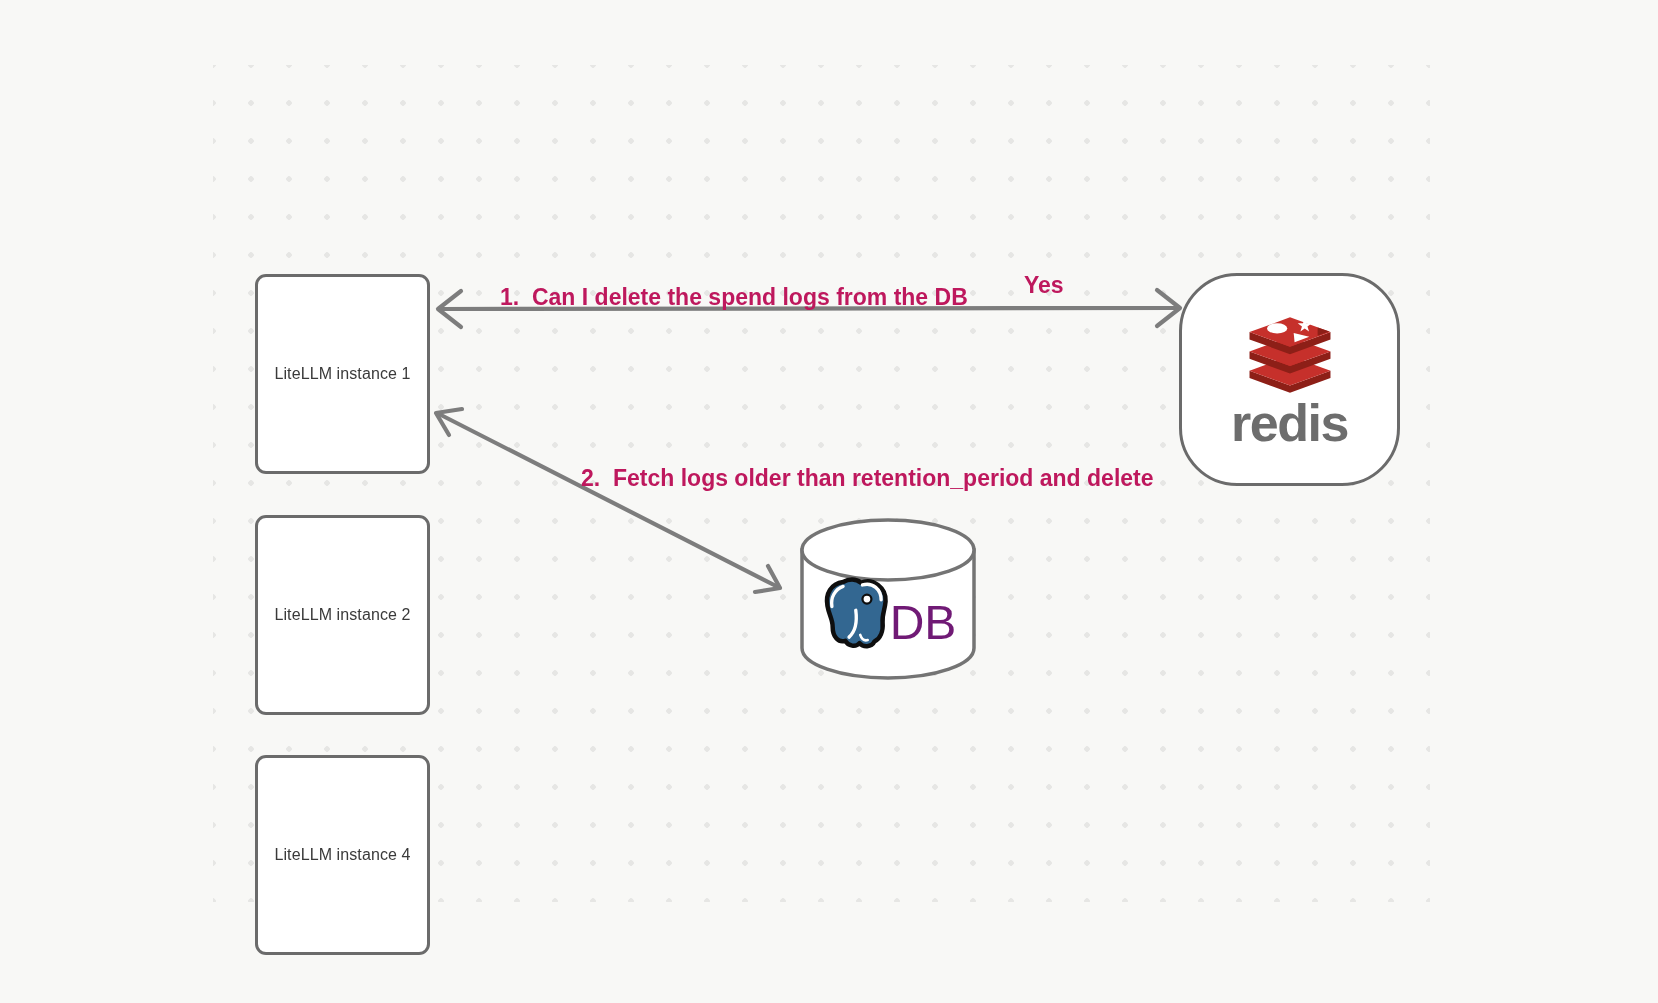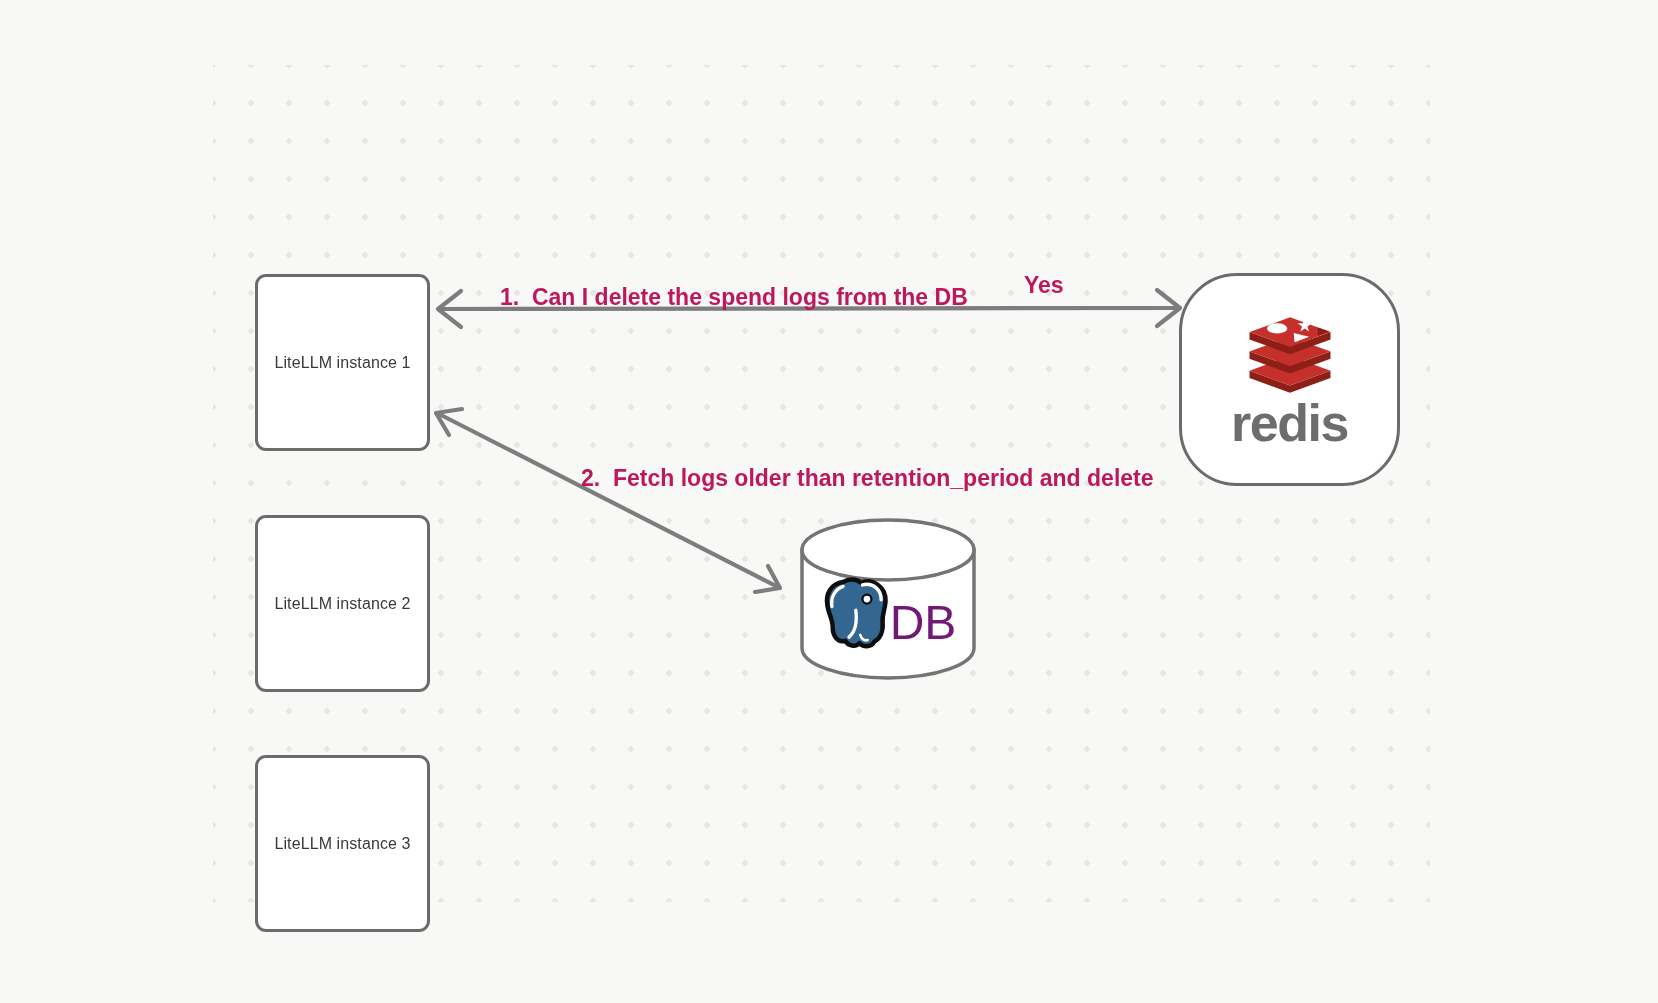--- a/index.html
+++ b/index.html
@@ -14,21 +14,21 @@
   
   .dot-grid{
     position:absolute;left:213px;top:65px;width:1217px;height:837px;
     background-image:radial-gradient(circle,#e6e6e4 2.5px,rgba(0,0,0,0) 3px);
     background-size:38px 38px;
     background-position:19px 19px;
   }
 
   
   .inst-box{
-    position:absolute;left:255px;width:175px;height:177px;
+    position:absolute;left:255px;width:175px;height:200px;
     background:#ffffff;border:3.5px solid #6b6b6b;border-radius:11px;
     box-sizing:border-box;
     display:flex;align-items:center;justify-content:center;
     font-size:16px;color:#3a3a3a;letter-spacing:.1px;
   }
   .inst-1{top:274px;}
   .inst-2{top:515px;}
   .inst-3{top:755px;}
 
   
@@ -90,21 +90,21 @@
     </g>
   </svg>
 
   <div class="inst-box inst-1">
     <span>LiteLLM instance 1</span>
   </div>
   <div class="inst-box inst-2">
     <span>LiteLLM instance 2</span>
   </div>
   <div class="inst-box inst-3">
-    <span>LiteLLM instance 3</span>
+    <span>LiteLLM instance 4</span>
   </div>
 
   <div class="redis-node">
     <span>
       <svg width="92" height="78" viewBox="0 0 100 84">
 
         <g transform="translate(0,42)">
           <path d="M6 16 L6 24 L50 40 L94 24 L94 16 L50 32 Z" fill="#8d1f17"></path>
           <polygon points="50,0 94,16 50,32 6,16" fill="#c6302b"></polygon>
         </g>

